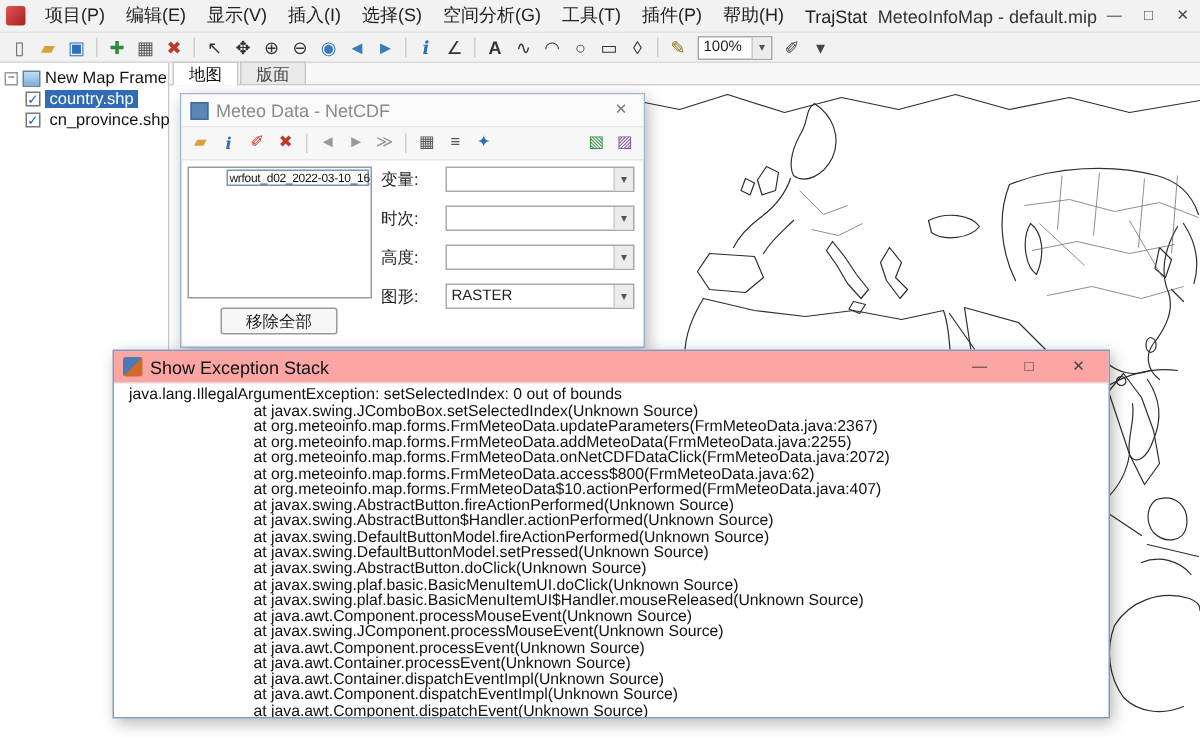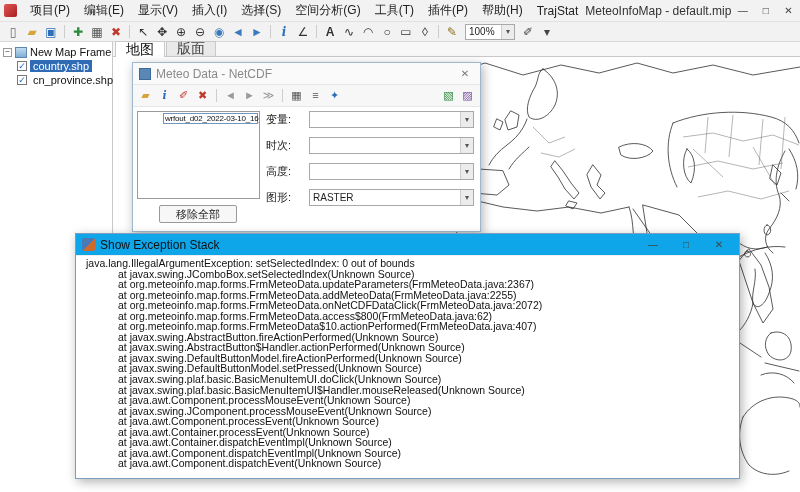--- a/index.html
+++ b/index.html
@@ -41,66 +41,66 @@
   .frameicon { width:12px; height:11px; background:linear-gradient(#c3dcf0,#7fb0d8); border:1px solid #5d87ad; flex:none; }
   .trow.child { padding-left:17px; }
   .cb { width:10px; height:10px; border:1px solid #777; background:#fff; display:inline-flex;
         align-items:center; justify-content:center; flex:none; }
   .cb .ck { font-size:9px; color:#1d66c9; line-height:1; font-weight:bold; }
   .llabel { padding:0 3px; }
   .llabel.sel { background:#2f6cb5; color:#fff; }
 
   
   .tabbar { position:absolute; left:113px; top:42px; right:0; height:15px; background:#f7f7f7;
-            border-bottom:1px solid #c9c9c9; display:flex; align-items:flex-end; padding-left:2px; font-size:14px; }
+            border-bottom:1px solid #c9c9c9; display:flex; align-items:flex-end; padding-left:2px; font-size:11px; }
   .tab { padding:0 10px; height:15px; display:inline-flex; align-items:center; border:1px solid #c9c9c9;
          border-bottom:none; background:#e9e9e9; color:#444; margin-right:1px; cursor:default; }
   .tab.active { background:#fff; color:#111; height:16px; margin-bottom:-1px; }
 
   
   .canvas { position:absolute; left:113px; top:57px; right:0; bottom:13px; background:#fff; overflow:hidden; }
   .canvas svg { position:absolute; left:0; top:0; }
 
   
   .statusbar { position:absolute; left:0; bottom:0; width:100%; height:13px; background:#f2f2f2;
                border-top:1px solid #d0d0d0; display:flex; align-items:center; font-size:10px; color:#333; }
   .coords { margin-left:44px; }
 
   
   .dlg { position:absolute; background:#fff; box-shadow:2px 3px 10px rgba(0,0,0,.3); }
   .dtitle { height:22px; display:flex; align-items:center; padding:0 6px; gap:5px; font-size:12px;
             border-bottom:1px solid #e6e6e6; background:#fafafa; }
   .dclose { margin-left:auto; width:18px; text-align:center; color:#777; font-size:10px; cursor:default; }
 
-  .meteo { left:132px; top:62px; width:349px; height:170px; border:1px solid #9fb6cc; z-index:5; }
+  .meteo { left:120px; top:62px; width:310px; height:170px; border:1px solid #9fb6cc; z-index:5; }
   .meteo .dtitle { color:#8a8a8a; }
   .micon { width:12px; height:12px; background:#5b87b5; border:1px solid #3c6a9a; flex:none; }
   .dtb { height:22px; display:flex; align-items:center; padding:0 4px; gap:2px;
          border-bottom:1px solid #e6e6e6; background:#f7f7f7; }
   .dtb .tbi { width:17px; height:16px; font-size:11px; }
   .pushr { margin-left:auto; }
   .mlist { position:absolute; left:4px; top:48px; width:123px; height:88px; border:1px solid #9a9a9a;
            background:#fff; overflow:hidden;padding-left:24px; }
   .mitem { margin:1px; border:1px solid #7195bb; padding:0 1px; font-size:8px; letter-spacing:-0.2px;
            white-space:nowrap; color:#111; }
   .removeall { position:absolute; left:26px; top:142px; width:78px; height:18px; border:1px solid #9a9a9a;
                background:#f7f7f7; font-size:11px; display:flex; align-items:center; justify-content:center;
                border-radius:2px; color:#222; cursor:default; }
   .fields { position:absolute; left:133px; top:48px; right:6px; }
   .frow { display:flex; align-items:center; margin-bottom:9px; height:17px; gap:11px; }
   .flabel { width:32px; font-size:11px; color:#222; flex:none; }
   .frow .combo { flex:1; height:17px; }
 
   .exc { left:75px; top:233px; width:665px; height:246px; border:1px solid #7d9cc0; z-index:10; }
-  .exc .dtitle { background:#0ea5e9; color:#111; border-bottom:1px solid #eee; }
+  .exc .dtitle { background:#fca5a5; color:#111; border-bottom:1px solid #eee; }
   .eicon { width:13px; height:13px; border-radius:2px; flex:none;
            background:linear-gradient(135deg,#4a7ab5 50%,#d06a2c 50%); }
   .exc .wbtn { width:28px; height:22px; }
   .stack { position:absolute; left:0; top:22px; right:0; bottom:0; overflow:hidden; padding-top:2px; }
-  .sline { font-size:10.5px; line-height:10.55px; color:#111; padding-left:42px; white-space:nowrap; }
+  .sline { font-size:10.5px; line-height:10.55px; color:#111; padding-left:93px; white-space:nowrap; }
   .sline.root { padding-left:10px; }
 </style>
 </head>
 <body>
 
 <div class="app">
 
   <div class="menubar">
     <span class="appicon"></span>
     <span class="mi">项目(P)</span>
@@ -310,20 +310,21 @@
       <div class="sline">at javax.swing.JComboBox.setSelectedIndex(Unknown Source)</div>
       <div class="sline">at org.meteoinfo.map.forms.FrmMeteoData.updateParameters(FrmMeteoData.java:2367)</div>
       <div class="sline">at org.meteoinfo.map.forms.FrmMeteoData.addMeteoData(FrmMeteoData.java:2255)</div>
       <div class="sline">at org.meteoinfo.map.forms.FrmMeteoData.onNetCDFDataClick(FrmMeteoData.java:2072)</div>
       <div class="sline">at org.meteoinfo.map.forms.FrmMeteoData.access$800(FrmMeteoData.java:62)</div>
       <div class="sline">at org.meteoinfo.map.forms.FrmMeteoData$10.actionPerformed(FrmMeteoData.java:407)</div>
       <div class="sline">at javax.swing.AbstractButton.fireActionPerformed(Unknown Source)</div>
       <div class="sline">at javax.swing.AbstractButton$Handler.actionPerformed(Unknown Source)</div>
       <div class="sline">at javax.swing.DefaultButtonModel.fireActionPerformed(Unknown Source)</div>
       <div class="sline">at javax.swing.DefaultButtonModel.setPressed(Unknown Source)</div>
+      <div class="sline">at javax.swing.AbstractButton.doClick(Unknown Source)</div>
       <div class="sline">at javax.swing.plaf.basic.BasicMenuItemUI.doClick(Unknown Source)</div>
       <div class="sline">at javax.swing.plaf.basic.BasicMenuItemUI$Handler.mouseReleased(Unknown Source)</div>
       <div class="sline">at java.awt.Component.processMouseEvent(Unknown Source)</div>
       <div class="sline">at javax.swing.JComponent.processMouseEvent(Unknown Source)</div>
       <div class="sline">at java.awt.Component.processEvent(Unknown Source)</div>
       <div class="sline">at java.awt.Container.processEvent(Unknown Source)</div>
       <div class="sline">at java.awt.Container.dispatchEventImpl(Unknown Source)</div>
       <div class="sline">at java.awt.Component.dispatchEventImpl(Unknown Source)</div>
       <div class="sline">at java.awt.Component.dispatchEvent(Unknown Source)</div>
     </div>

